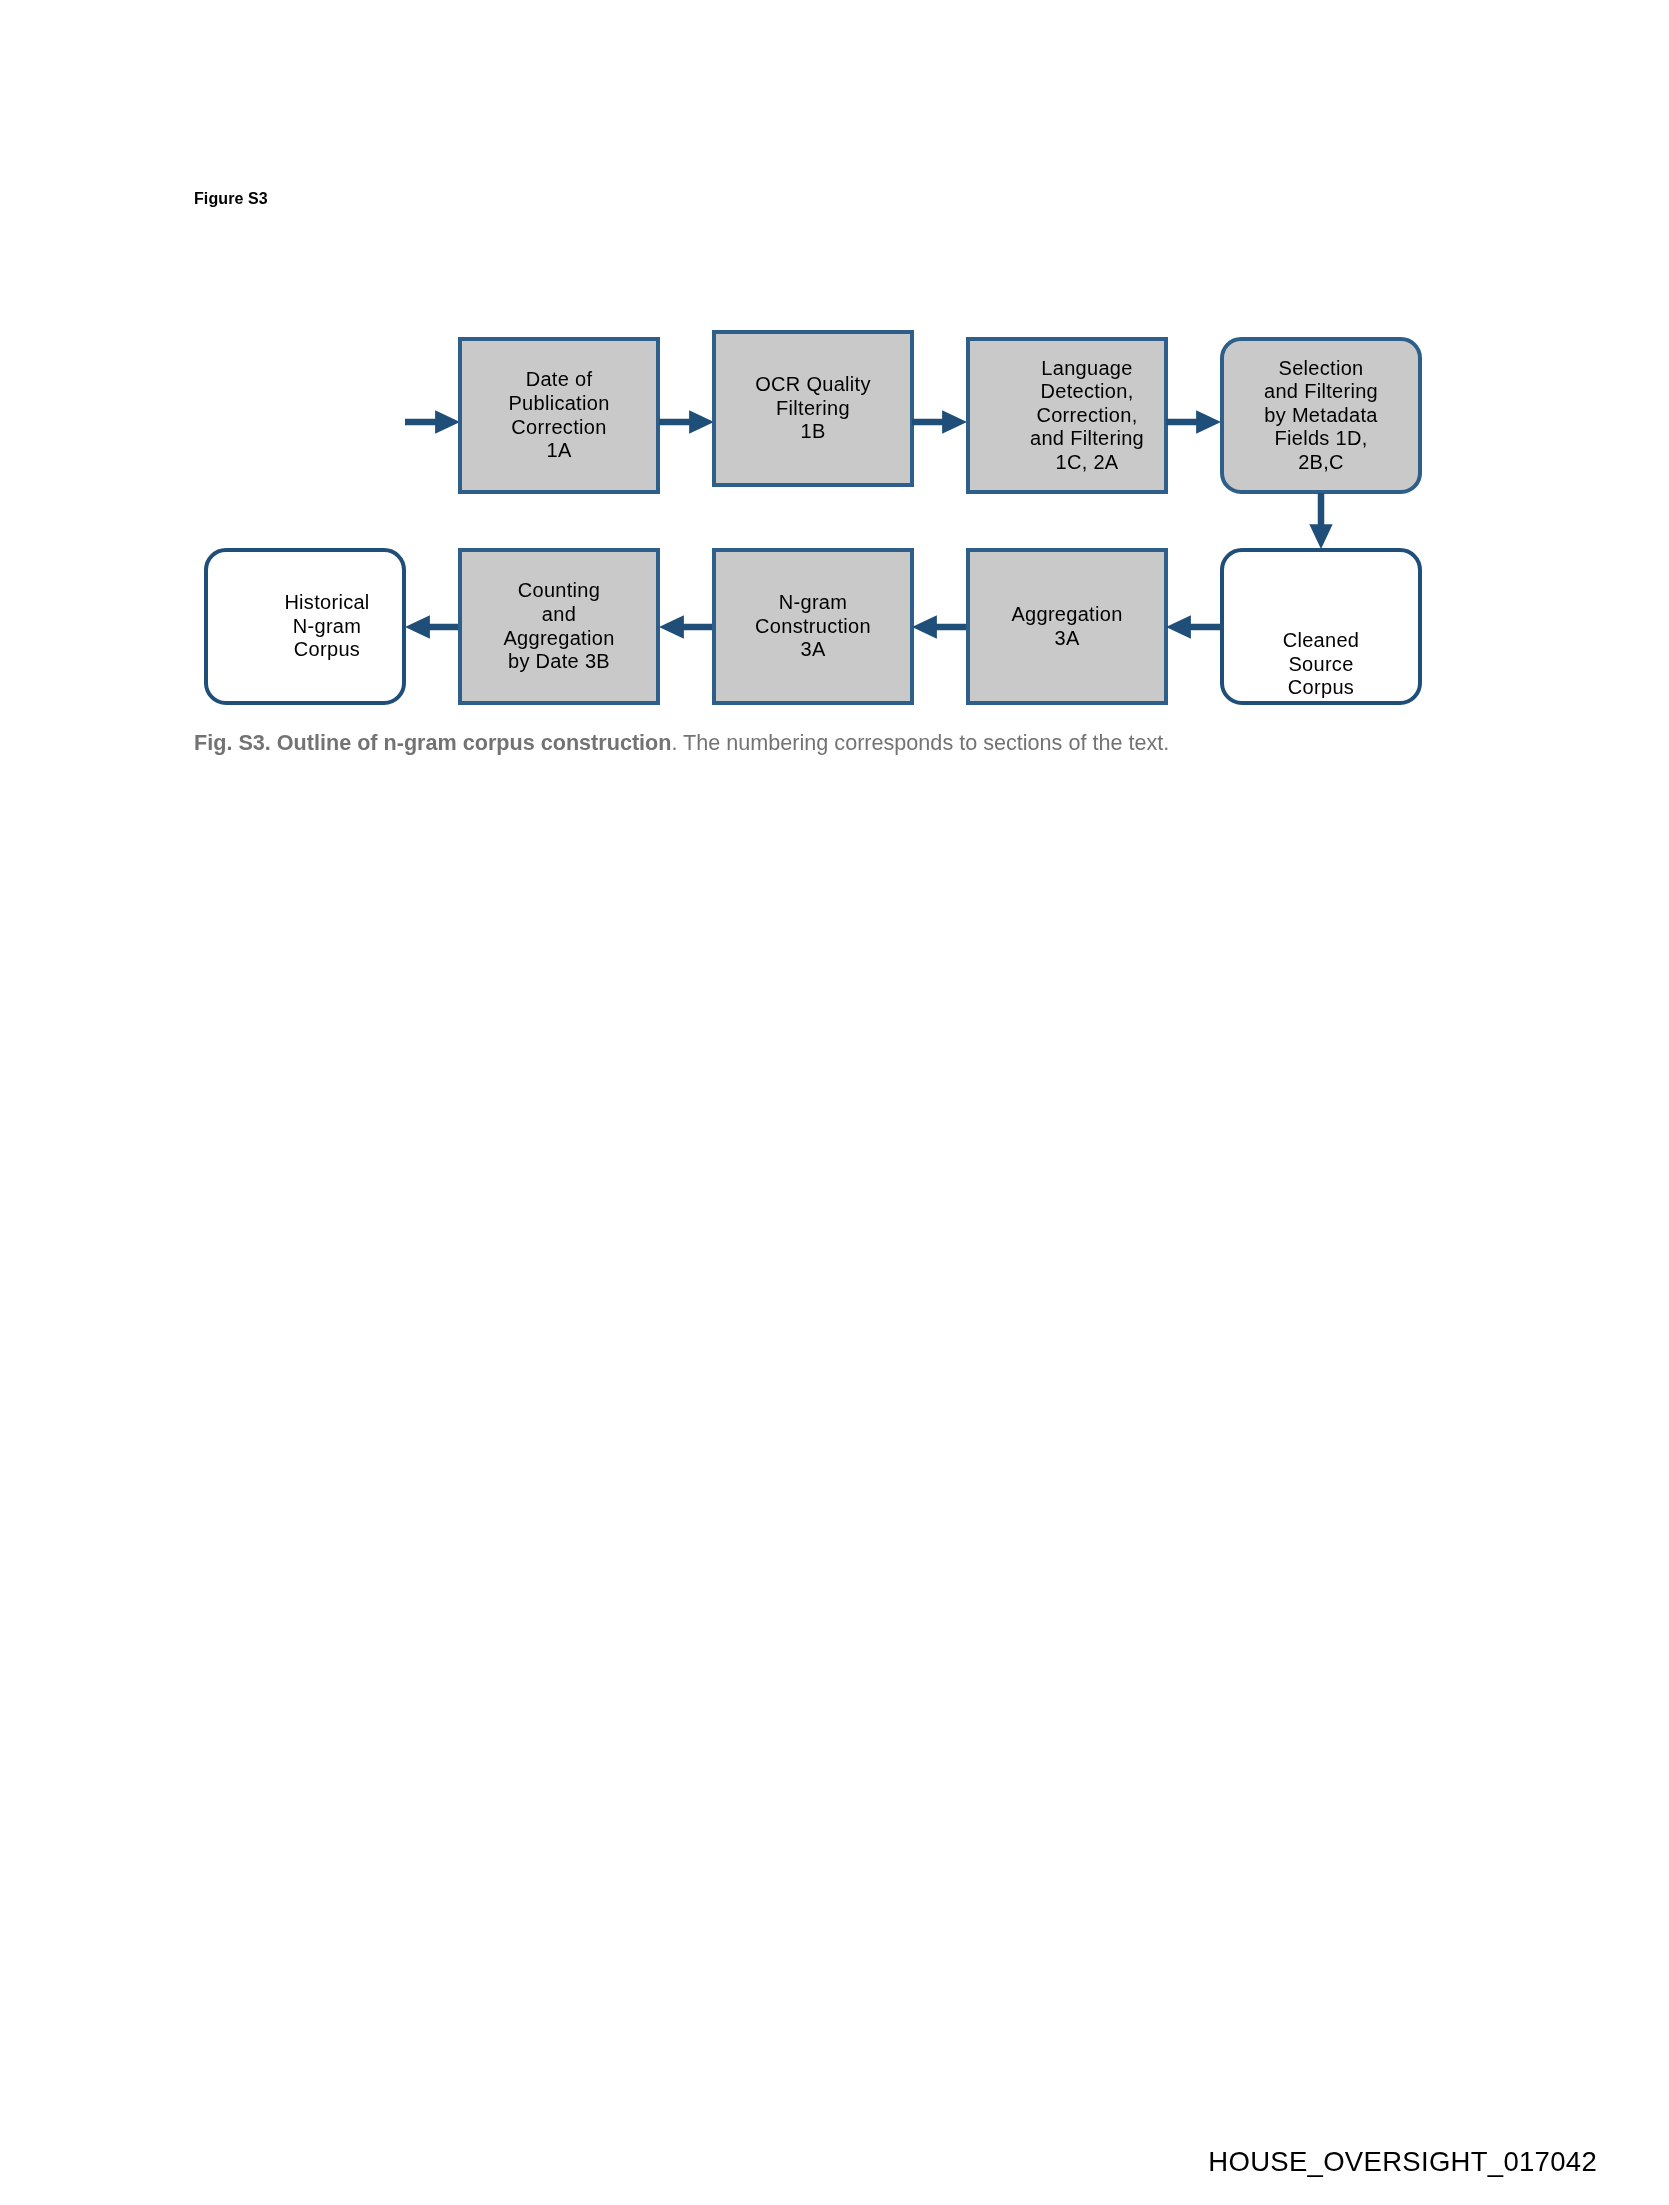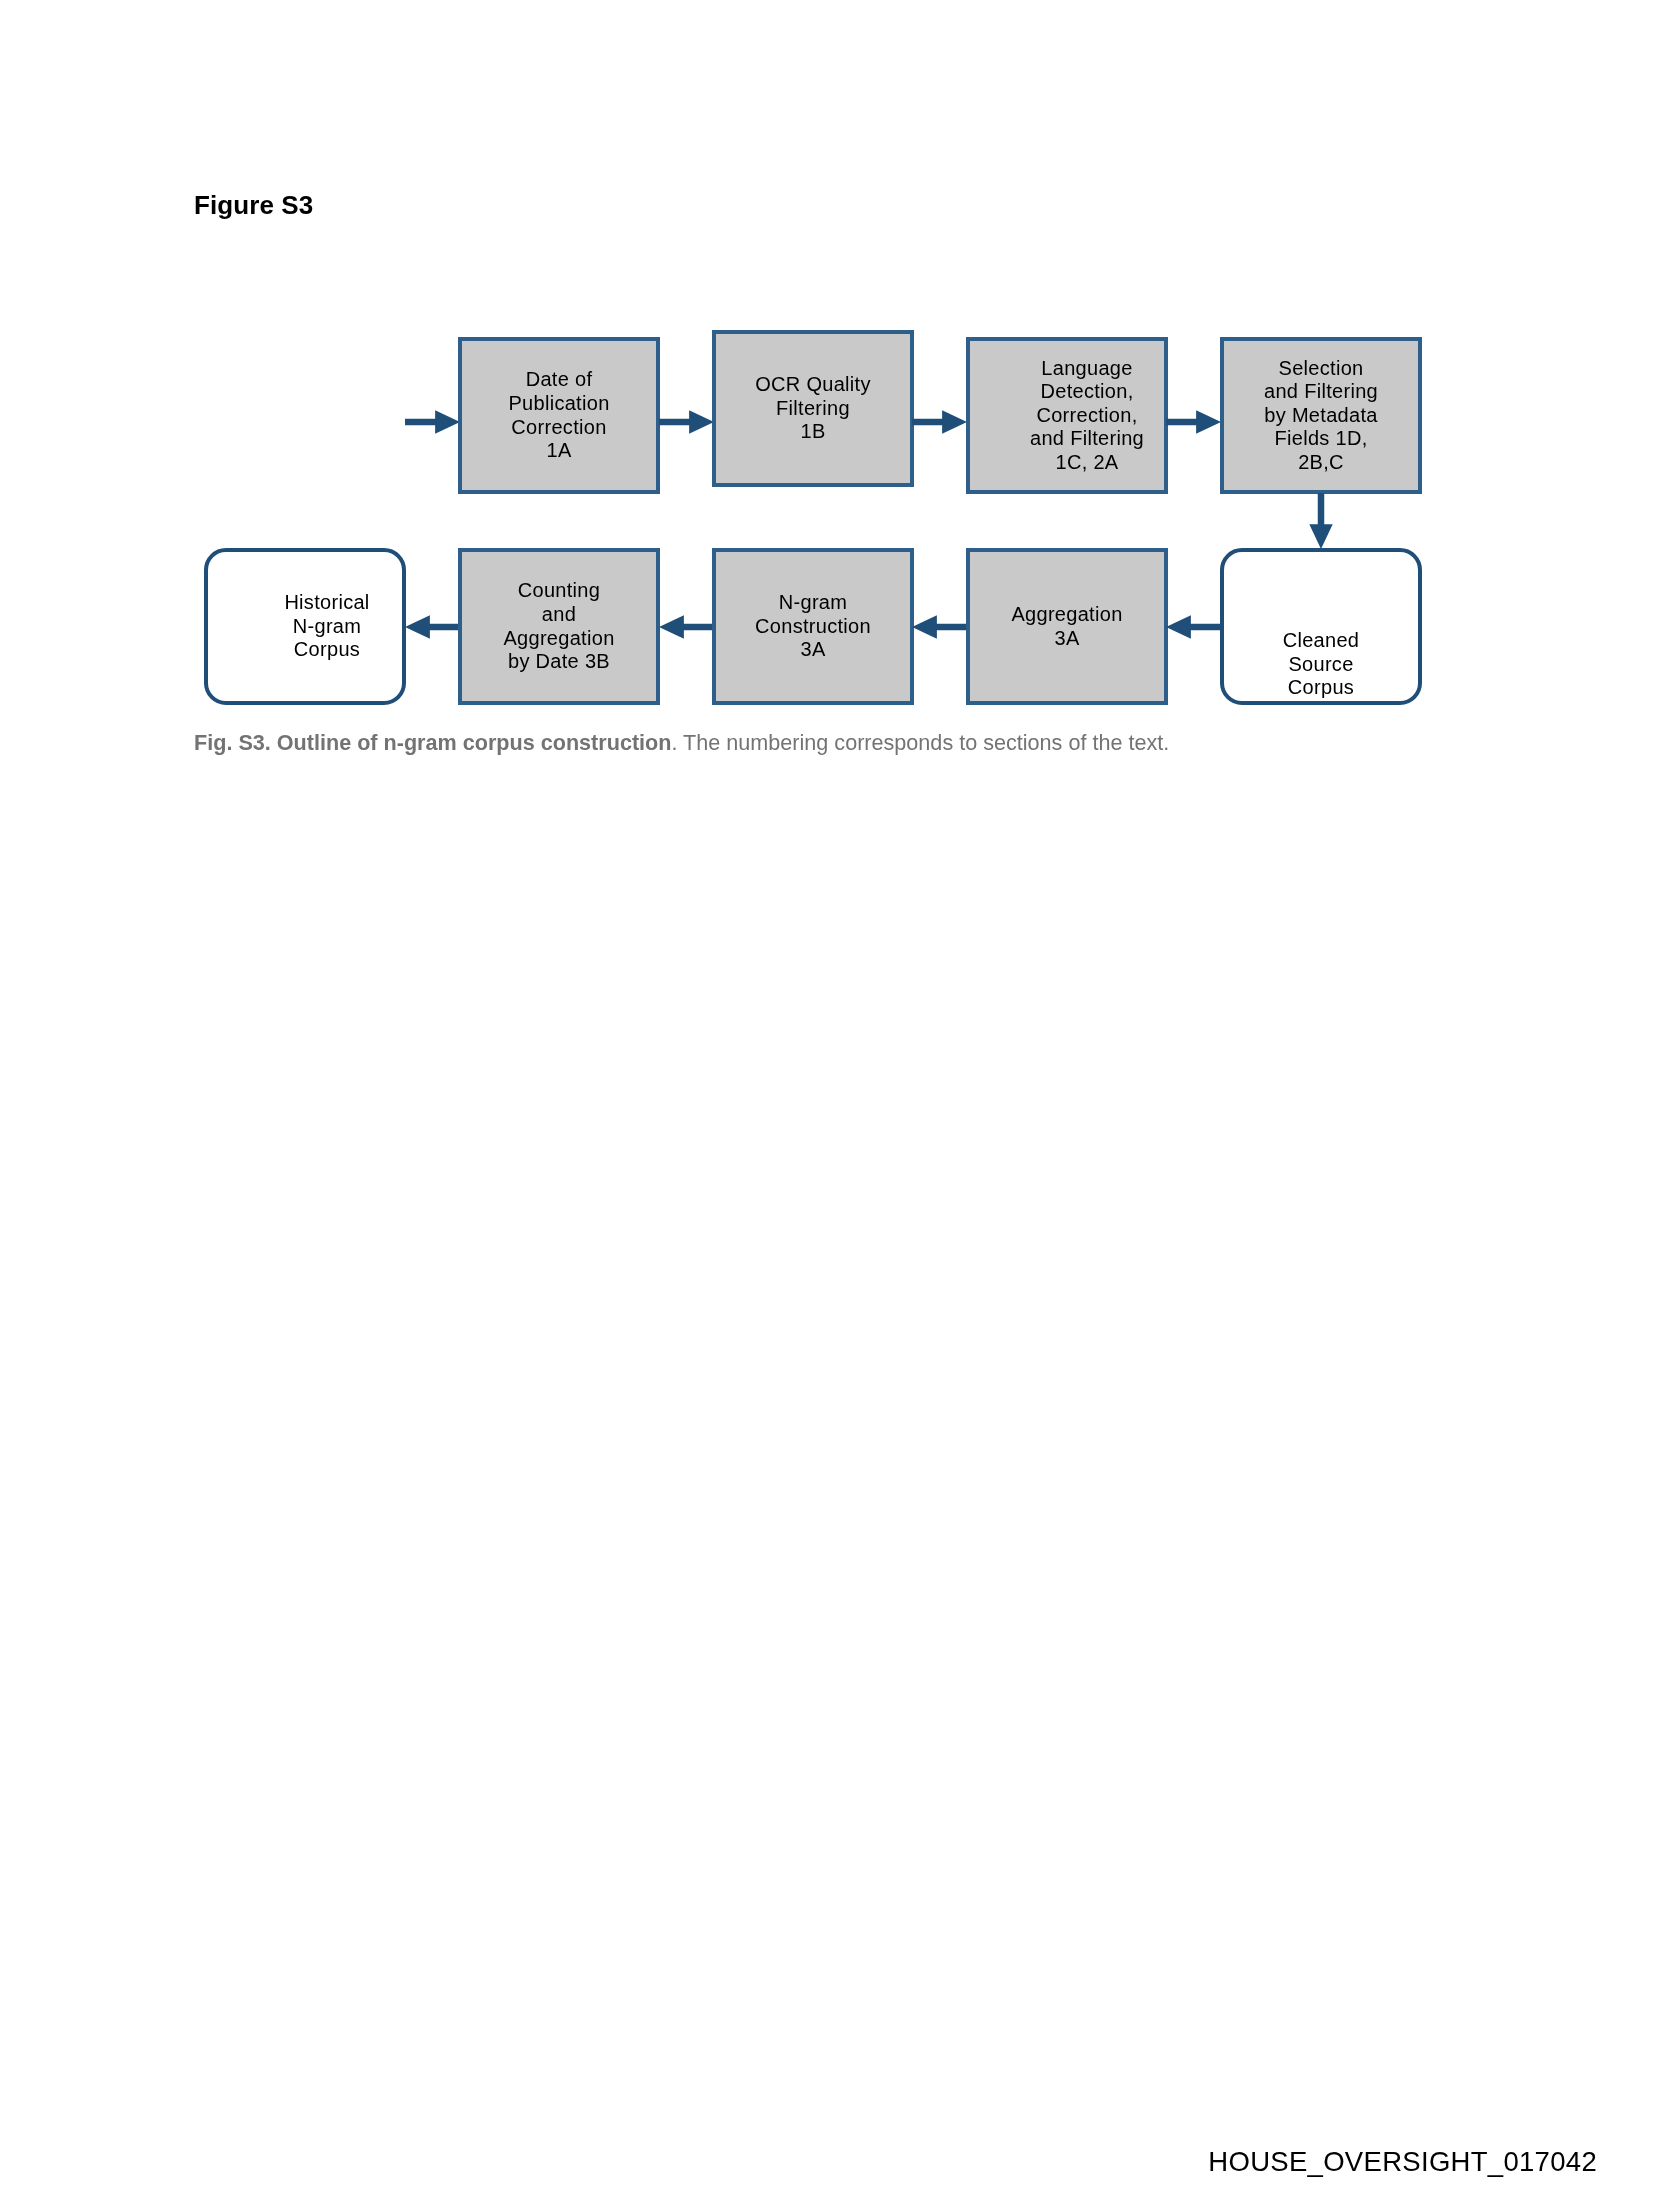--- a/index.html
+++ b/index.html
@@ -13,21 +13,21 @@
     position: relative;
     font-family: "Liberation Sans", sans-serif;
     overflow: hidden;
   }
 
   
   #figure-heading {
     position: absolute;
     left: 194px;
     top: 190px;
-    font-size: 26px;
+    font-size: 16px;
     font-weight: bold;
     color: #000000;
     letter-spacing: 0.1px;
   }
 
   
   #flowchart {
     position: absolute;
     left: 0px;
     top: 298px;
@@ -191,21 +191,21 @@
 1C, 2A</div>
   </div>
 
   <div class="arrow-h" style="left:1166px; top:111px; width:55px;">
     <svg viewBox="0 0 84 40" preserveAspectRatio="none">
       <line x1="0" y1="20" x2="54" y2="20" stroke="#1f4e79" stroke-width="10"></line>
       <polygon points="46,2 84,20 46,38" fill="#1f4e79"></polygon>
     </svg>
   </div>
 
-  <div class="node process" style="left:1220px; top:39px; width:202px; height:157px;">
+  <div class="node process" style="left:1220px; top:39px; width:202px; height:157px;border-radius:21px;">
     <div class="lines">Selection
 and Filtering
 by Metadata
 Fields 1D,
 2B,C</div>
   </div>
 
   <div class="arrow-v" style="left:1308px; top:195px; width:26px; height:56px;">
     <svg viewBox="0 0 40 86" preserveAspectRatio="none">
       <line x1="20" y1="0" x2="20" y2="56" stroke="#1f4e79" stroke-width="10"></line>

